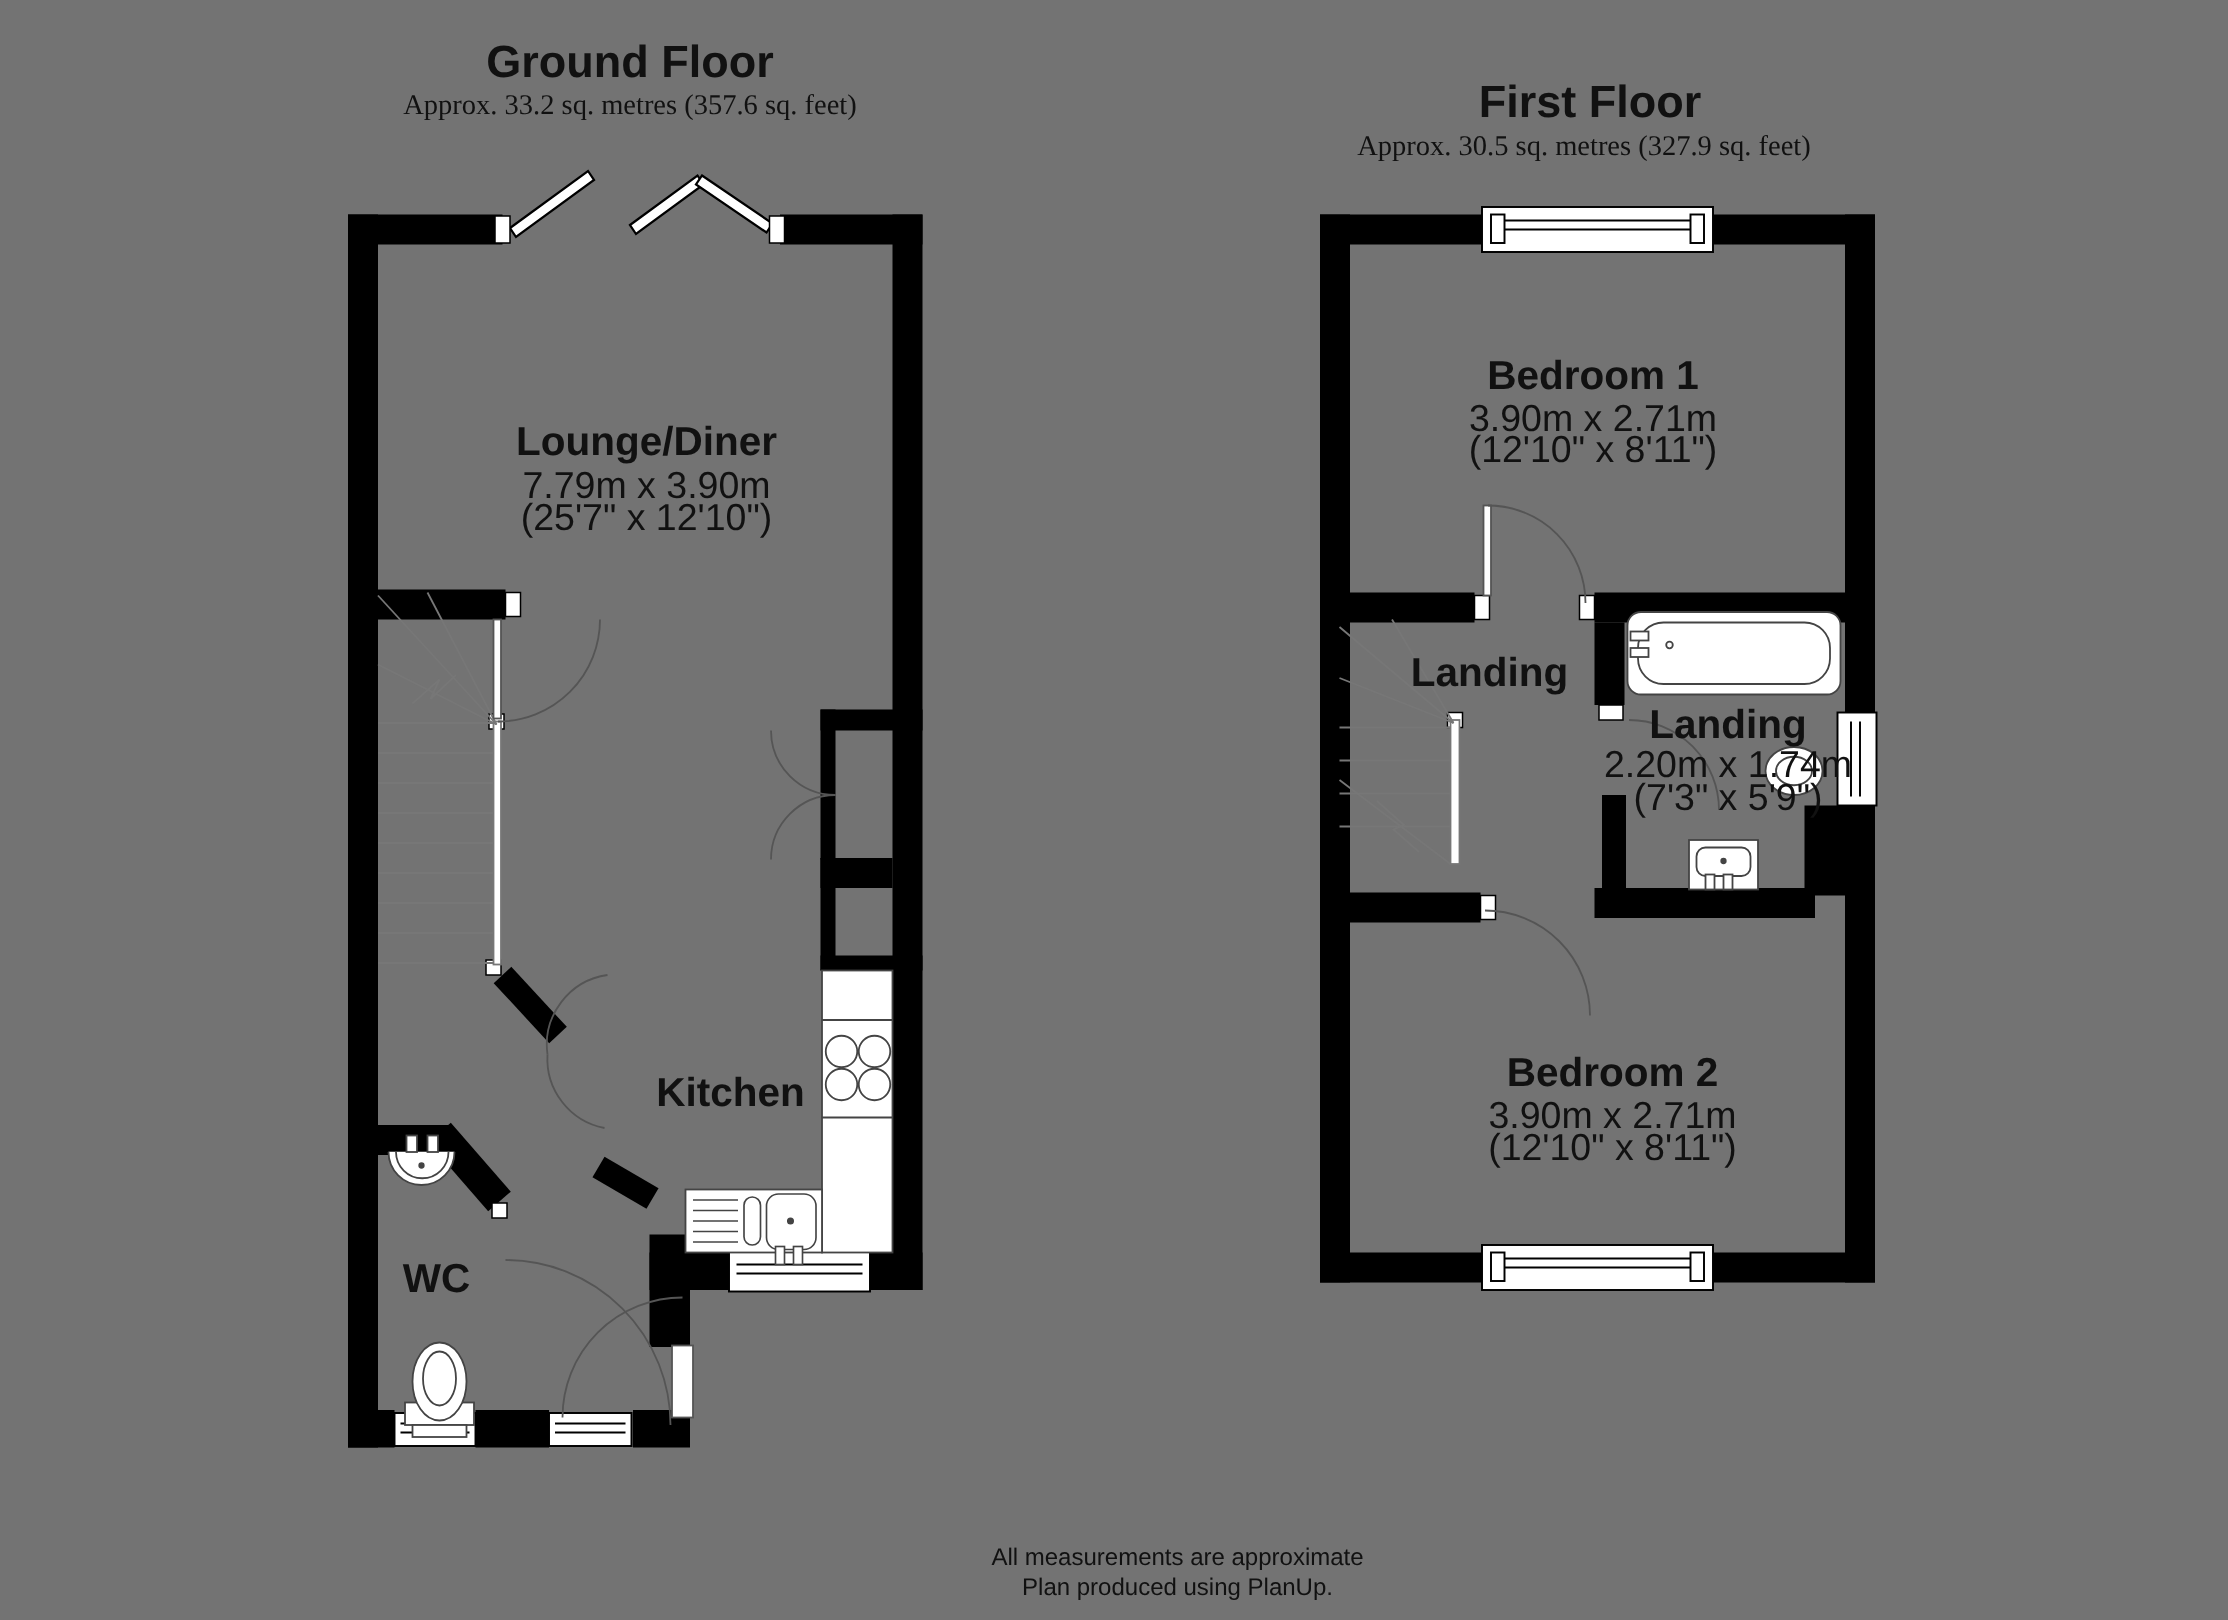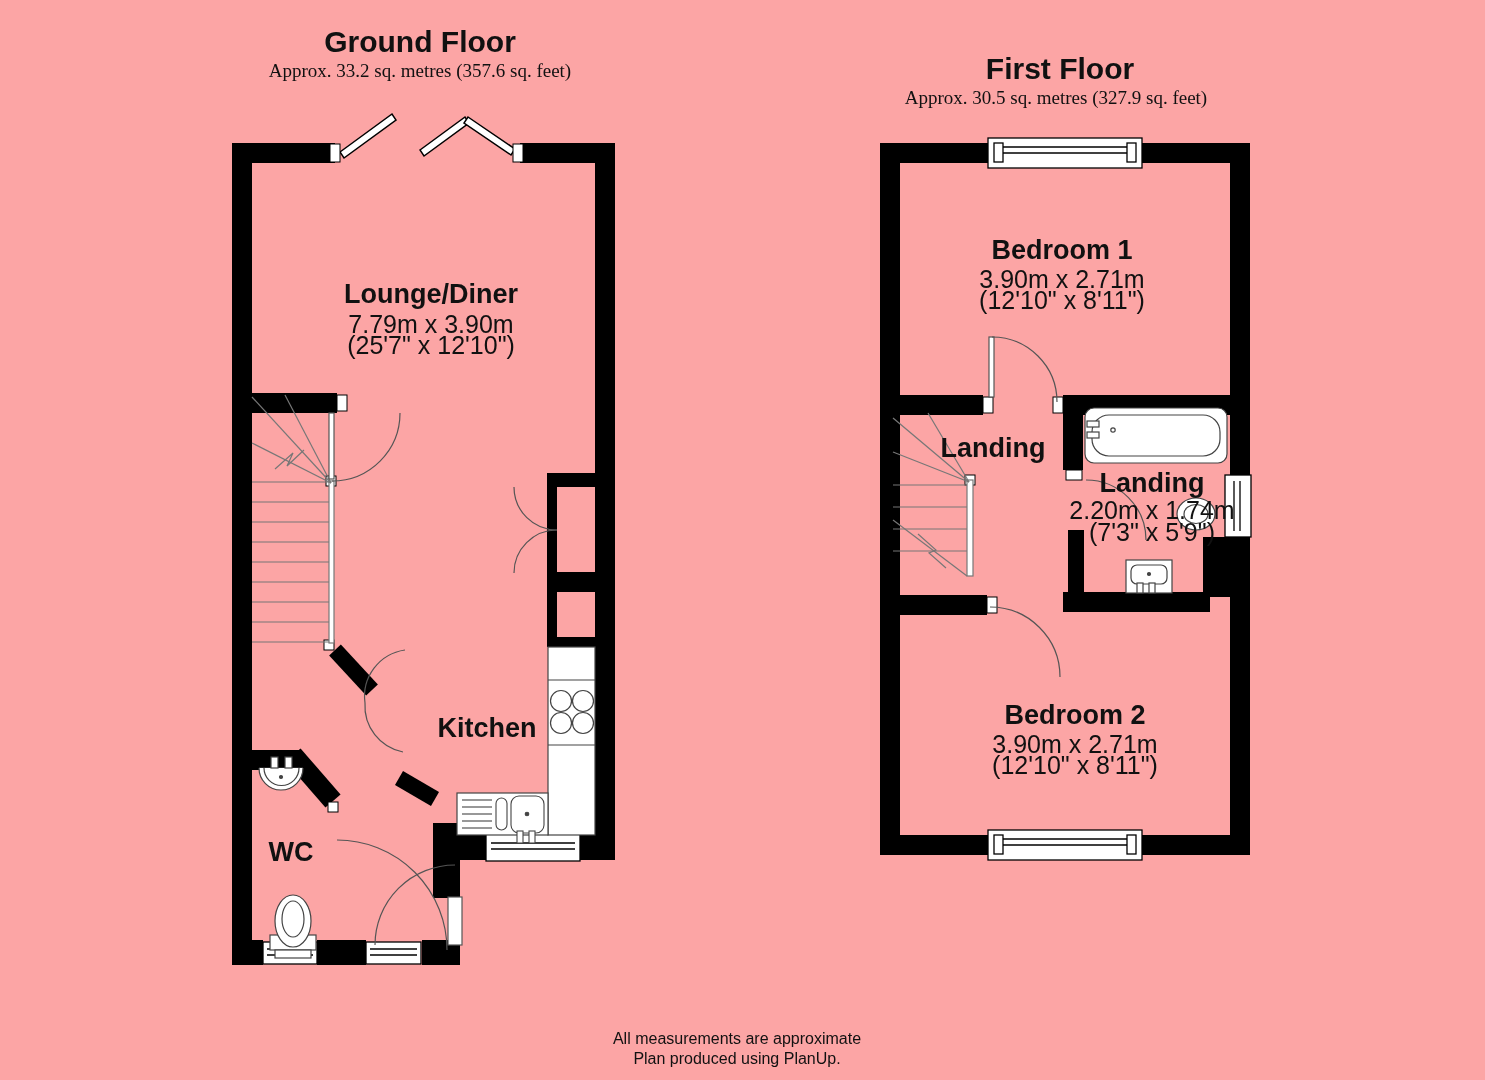--- a/index.html
+++ b/index.html
@@ -1,26 +1,26 @@
 <!DOCTYPE html>
 <html><head>
 <meta charset="utf-8">
 <style>
   html,body{margin:0;padding:0;background:#fff;}
-  #canvas{position:relative;width:1485px;height:1080px;background:#fca5a5;overflow:hidden;
+  #canvas{position:relative;width:1485px;height:1080px;background:#737373;overflow:hidden;
           font-family:"Liberation Sans",sans-serif;}
   svg{position:absolute;}
   .label{position:absolute;transform:translateX(-50%);white-space:nowrap;color:#111;
          text-align:center;line-height:1.05;}
   .title{font-size:30px;font-weight:bold;}
   .subtitle{font-size:19px;font-family:Liberation Serif, serif;}
   .room{font-size:27px;font-weight:bold;}
   .dims{font-size:25px;}
   .total{font-size:25px;}
-  .note{font-size:16px;}
+  .note{font-size:16px;margin-left:48px;}
 </style>
 </head>
 <body>
 
 <div id="canvas">
 
   <svg style="left:225px;top:105px;" width="400" height="870" viewBox="0 0 400 870">
 
     <g fill="#000">
       <rect x="7" y="38" width="20" height="822"></rect>

